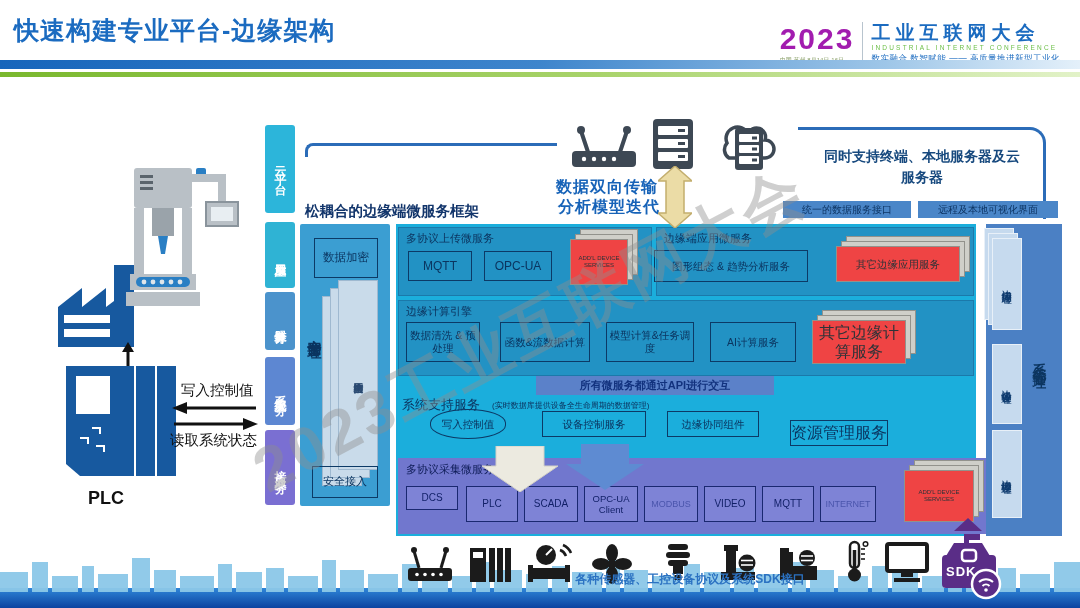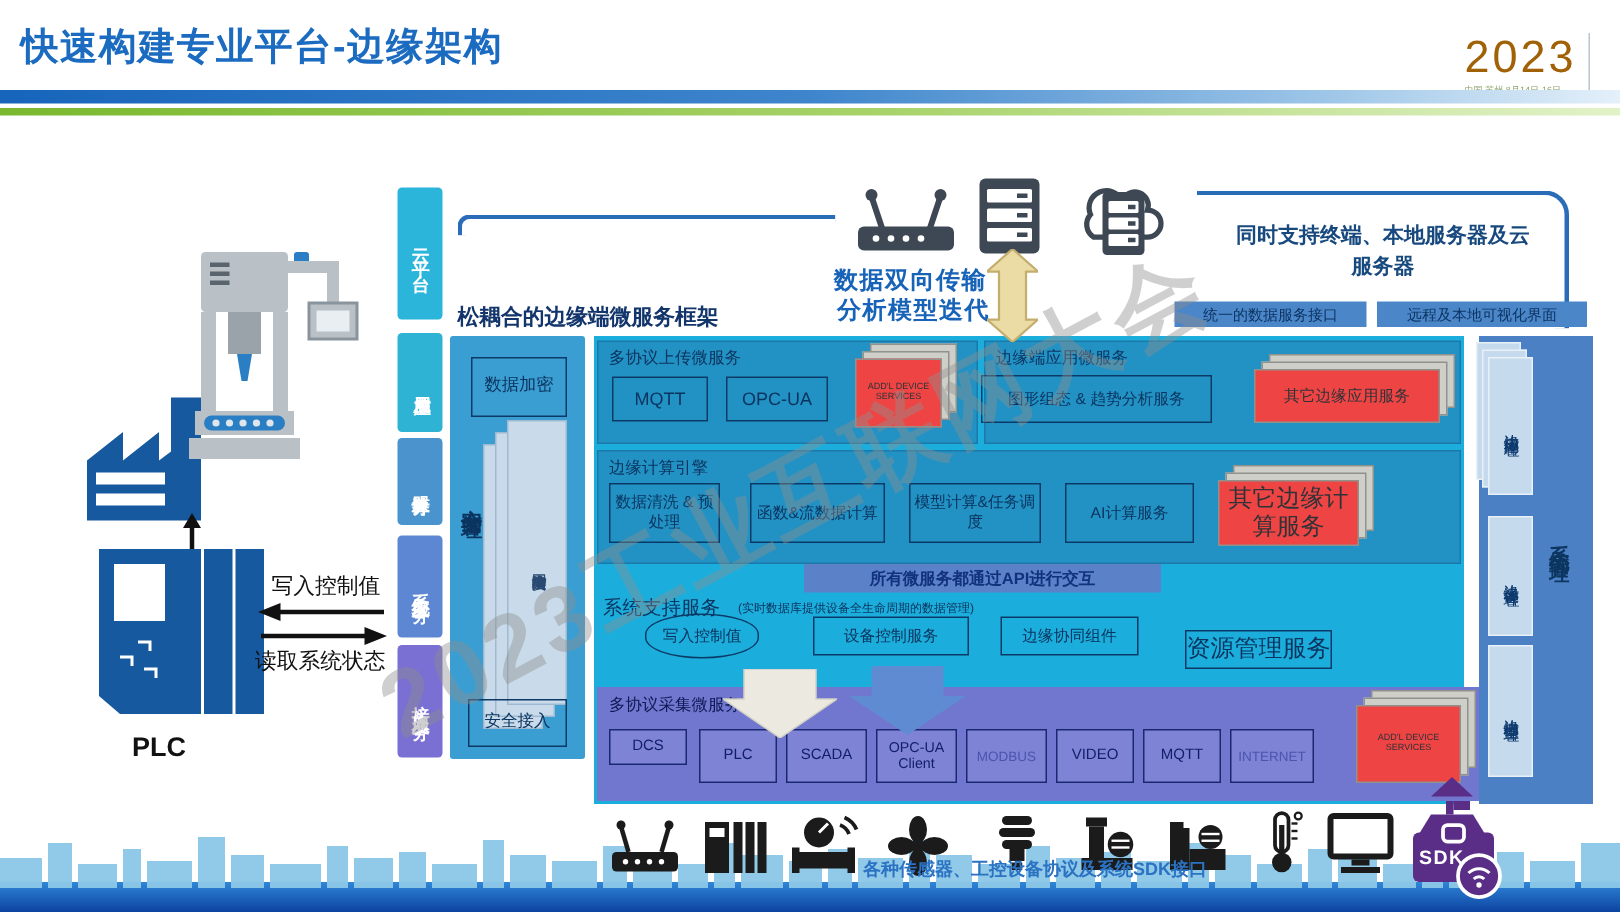--- a/index.html
+++ b/index.html
@@ -9,21 +9,21 @@
   .abs{position:absolute}
   .vt{writing-mode:vertical-rl}
 
   
   .slide-title{position:absolute;left:14px;top:14px;font-size:25px;font-weight:bold;color:#1B6BC0;letter-spacing:1px}
   .hr-blue{position:absolute;left:0;top:60px;width:1080px;height:9px;
            background:linear-gradient(90deg,#1765BB 0%,#3E85CC 50%,#9EC6E8 82%,#E4F0FA 100%)}
   .hr-green{position:absolute;left:0;top:72px;width:1080px;height:5px;
             background:linear-gradient(90deg,#7AB82E 0%,#A8D36A 55%,#E2F2C8 100%)}
   .logo{position:absolute;right:20px;top:22px;display:flex;align-items:center;gap:8px}
-  .logo-year{font-size:30px;font-weight:normal;color:#a16207;letter-spacing:2px;line-height:1}
+  .logo-year{font-size:30px;font-weight:bold;color:#a21caf;letter-spacing:2px;line-height:1}
   .logo-venue{font-size:6px;color:#8AA06A;margin-top:2px;white-space:nowrap}
   .logo-sep{width:1px;height:44px;background:#b8c4ce}
   .logo-cn{font-size:19px;font-weight:bold;color:#1B6BC0;letter-spacing:5px;line-height:1.05}
   .logo-en{font-size:6.5px;color:#6CBF47;letter-spacing:2.2px;margin-top:1px}
   .logo-tag{font-size:8.5px;color:#1B6BC0;margin-top:2px;letter-spacing:0.5px;white-space:nowrap}
 
   
   .watermark{position:absolute;left:278px;top:428px;font-size:62px;font-weight:bold;color:#8F8F8F;
              opacity:.42;letter-spacing:4px;white-space:nowrap;transform:rotate(-28deg);
              transform-origin:0 100%;z-index:60;pointer-events:none}
@@ -95,20 +95,25 @@
 
 <div id="stage">
 
   <div class="slide-title">快速构建专业平台-边缘架构</div>
   <div class="logo">
     <div>
       <div class="logo-year">2023</div>
       <div class="logo-venue">中国·苏州 8月14日-16日</div>
     </div>
     <div class="logo-sep"></div>
+    <div>
+      <div class="logo-cn">工业互联网大会</div>
+      <div class="logo-en">INDUSTRIAL INTERNET CONFERENCE</div>
+      <div class="logo-tag">数实融合 数智赋能 —— 高质量推进新型工业化</div>
+    </div>
   </div>
   <div class="hr-blue"></div>
   <div class="hr-green"></div>
 
   <div class="watermark">2023工业互联网大会</div>
 
   <svg class="abs" style="left:50px;top:255px" width="92" height="96" viewBox="0 0 92 96">
     <path d="M8,92 V52 L32,33 V52 L56,33 V52 L64,46 V10 H84 V92 Z" fill="#17599F"></path>
     <rect x="14" y="60" width="46" height="8" fill="#fff"></rect>
     <rect x="14" y="74" width="46" height="8" fill="#fff"></rect>

